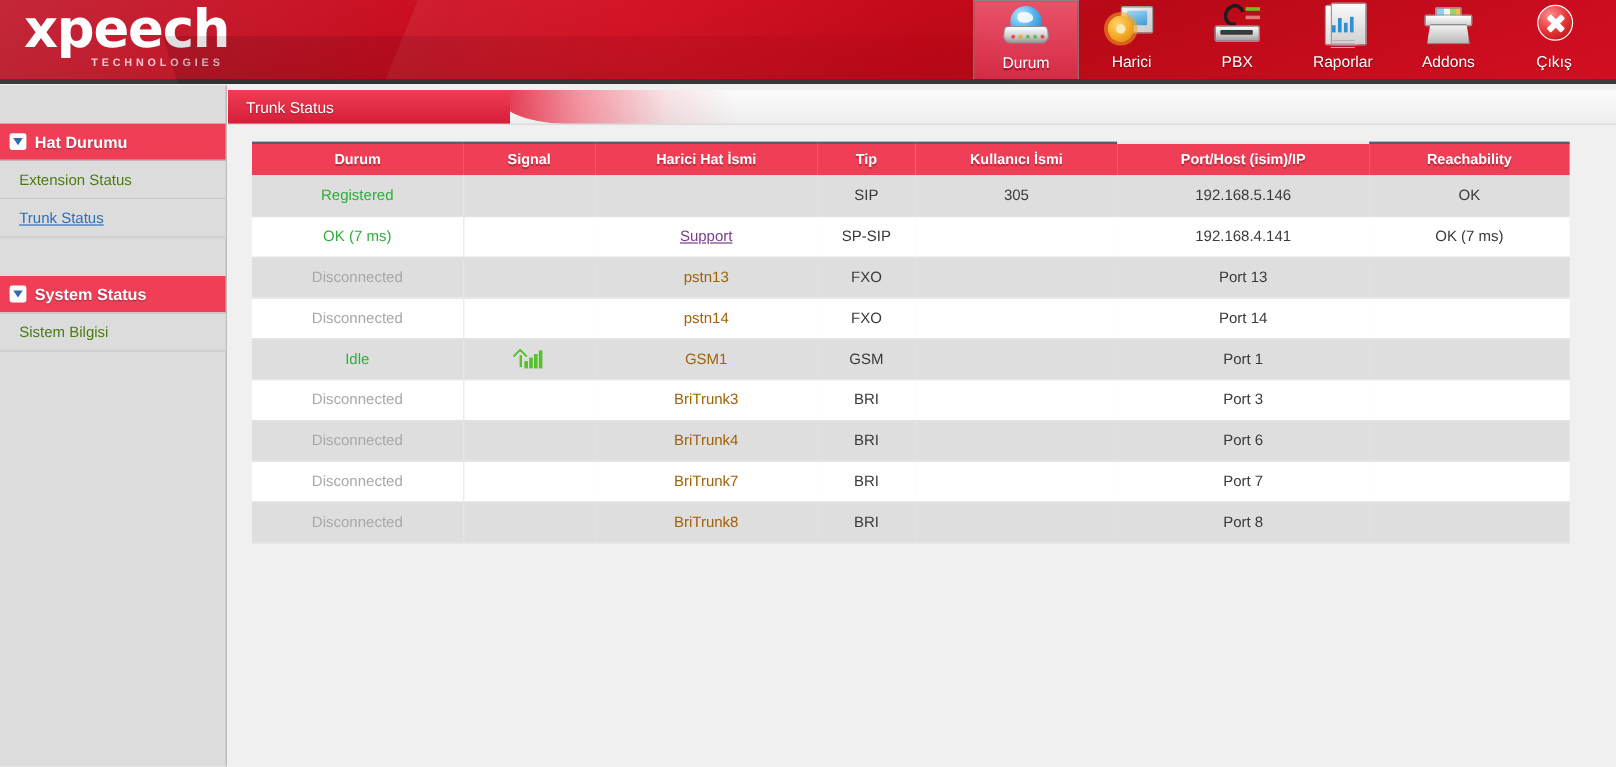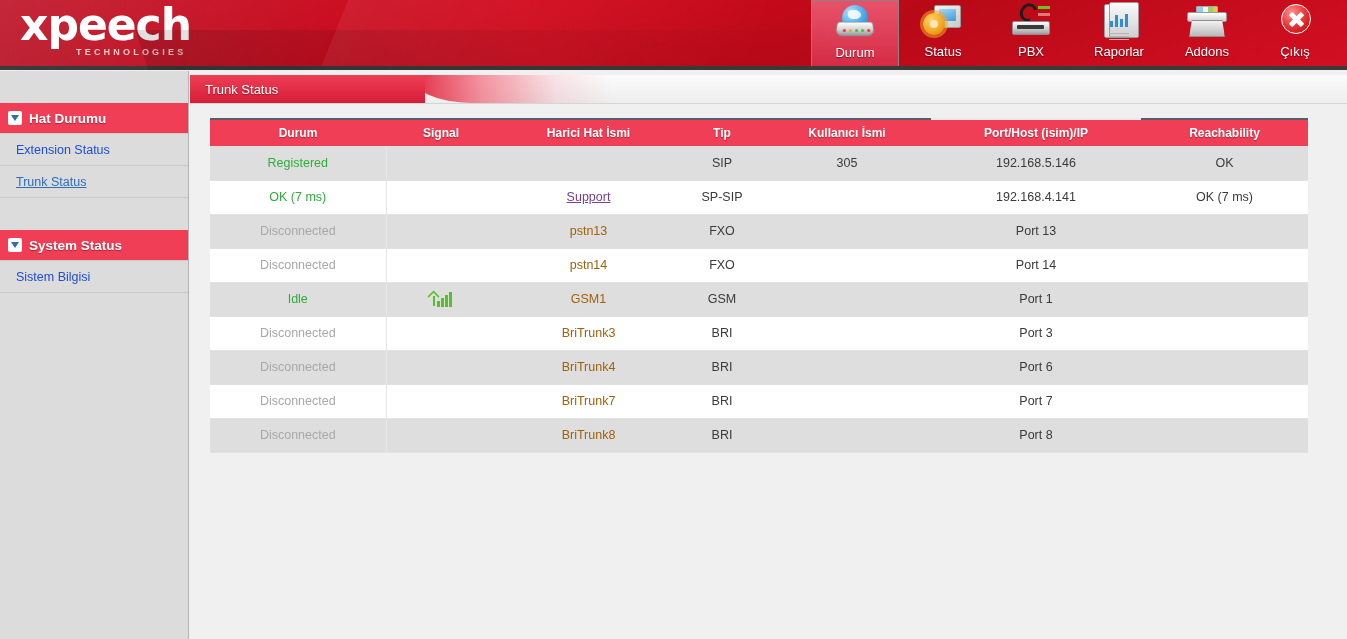--- a/index.html
+++ b/index.html
@@ -89,21 +89,21 @@
     width: 14px; height: 14px; background: #ffffff; border-radius: 2px;
     display: flex; align-items: center; justify-content: center;
   }
   .tri-box i {
     display: block; width: 0; height: 0;
     border-left: 4px solid transparent; border-right: 4px solid transparent;
     border-top: 6px solid #2e6db4;
   }
   .side-link {
     height: 32px; display: flex; align-items: center; padding-left: 16px;
-    font-size: 12.5px; color: #1d4ed8; cursor: pointer;
+    font-size: 12.5px; color: #4d7c0f; cursor: pointer;
     border-bottom: 1px solid #c9c9c9; background: #dcdcdc;
   }
   .side-link.active { color: #2c6fbb; text-decoration: underline; }
 
   
   .content { position: absolute; left: 190px; top: 71px; width: 1157px; height: 568px; background: #f0f0f0; }
 
   .tabstrip {
     position: absolute; left: 0; top: 4px; width: 1157px; height: 28px;
     background: linear-gradient(180deg, #fbfbfb 0%, #ededed 100%);
@@ -251,21 +251,21 @@
             </div>
         </div>
         <div class="nav-label">Durum</div>
       </div>
 
       <div class="nav-item">
         <div class="nav-ico">
           <div class="ic-monitor"></div>
           <div class="ic-gear"></div>
         </div>
-        <div class="nav-label">Status</div>
+        <div class="nav-label">Harici</div>
       </div>
 
       <div class="nav-item">
         <div class="nav-ico">
           <div class="ic-handset"></div>
           <div class="ic-arr a1"></div>
           <div class="ic-arr a2"></div>
           <div class="ic-pbxbox"></div>
         </div>
         <div class="nav-label">PBX</div>

